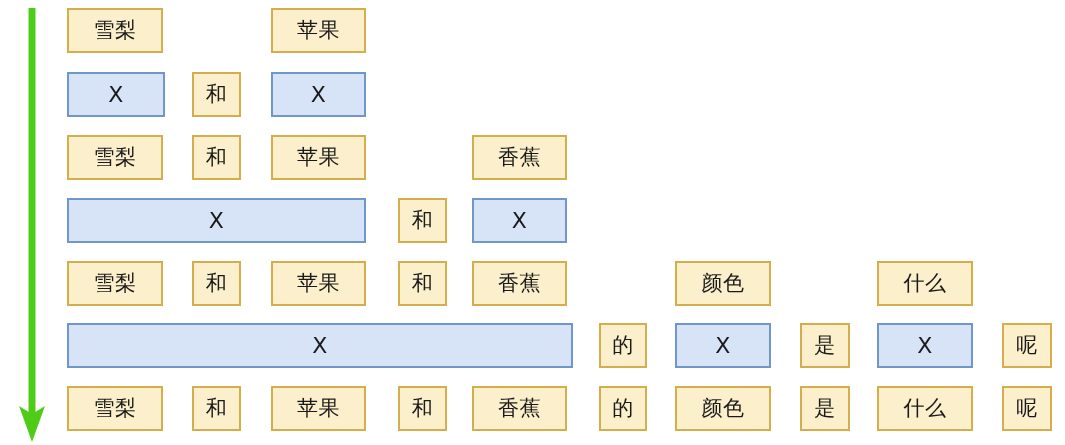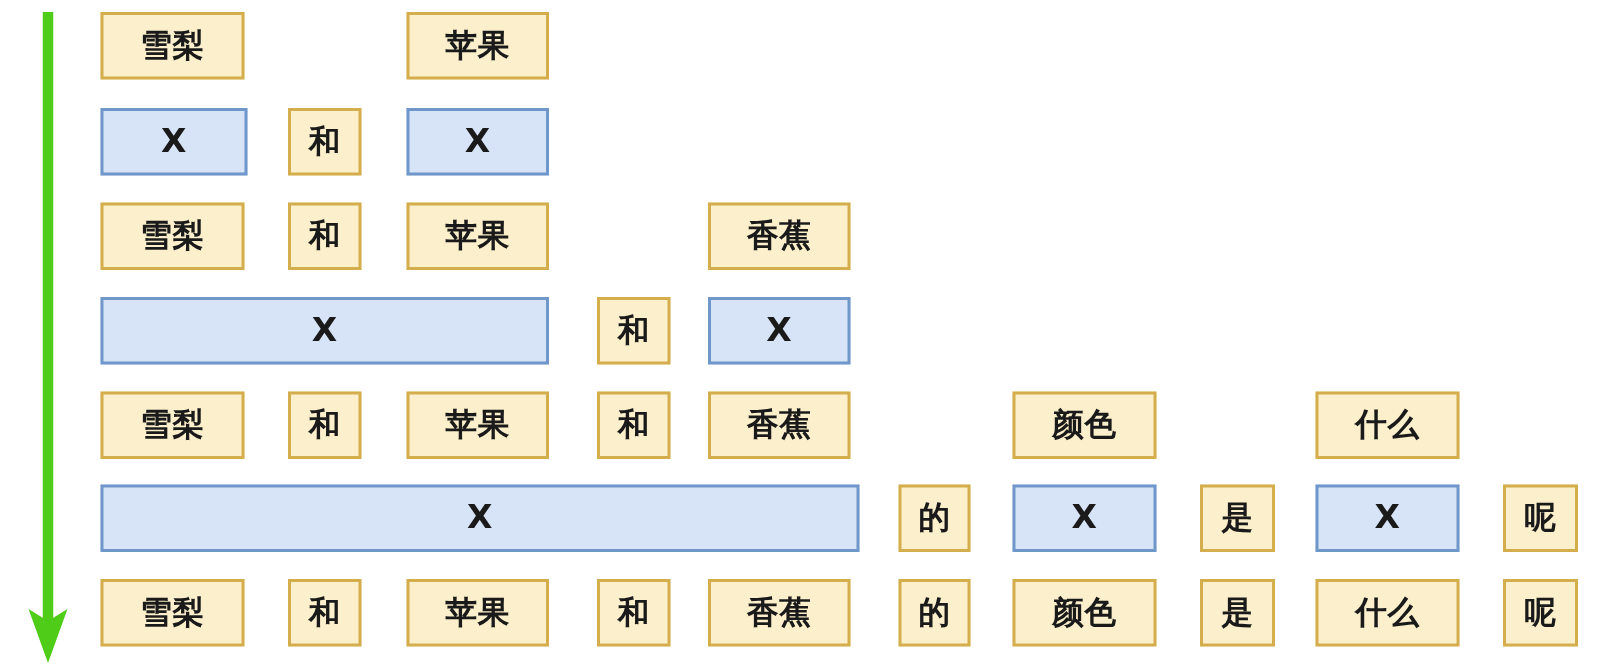--- a/index.html
+++ b/index.html
@@ -49,21 +49,20 @@
     border-width: 2px;
     border-style: solid;
     display: flex;
     align-items: center;
     justify-content: center;
     font-size: 21px;
     line-height: 1;
     color: #1a1a1a;
     letter-spacing: 0.5px;
     user-select: none;
-    font-weight: bold;
   }
   .tok.terminal {
     background: #fcefcb;
     border-color: #d4ae4c;
   }
   .tok.nonterminal {
     background: #d7e4f7;
     border-color: #6f97ca;
   }
   .tok.nonterminal .glyph {

